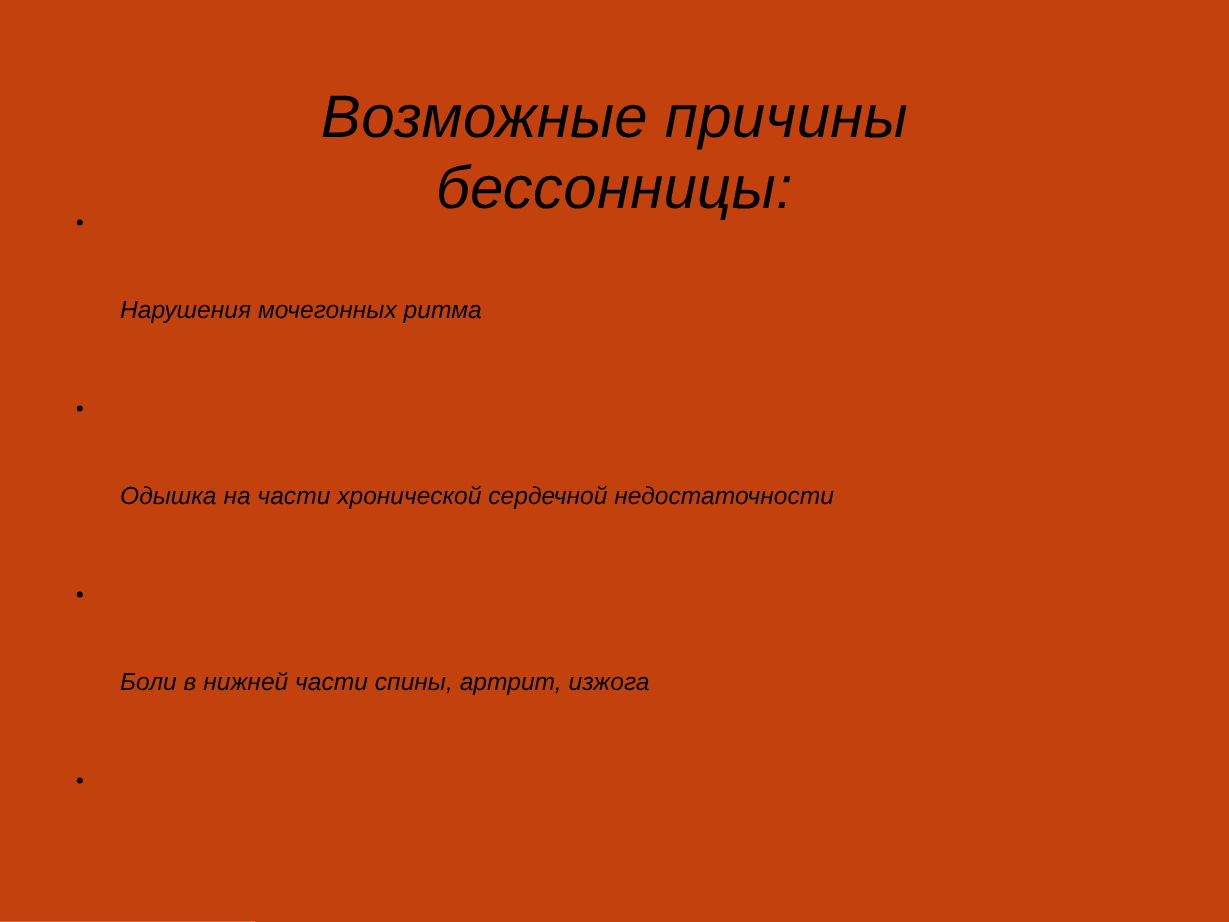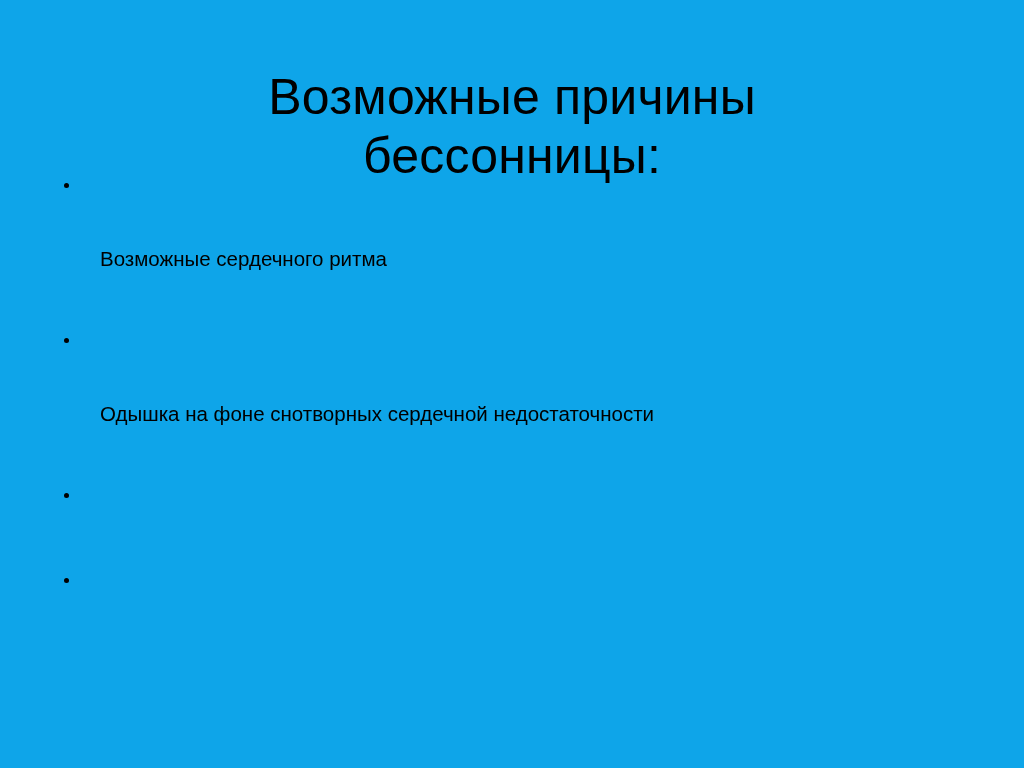--- a/index.html
+++ b/index.html
@@ -13,22 +13,23 @@
     background: #ffffff;
     font-family: "Liberation Sans", sans-serif;
     color: #000000;
     overflow: hidden;
   }
 
   .slide {
     position: relative;
     width: 1024px;
     height: 768px;
-    background: #0ea5e9;
+    background: #c2410c;
     box-sizing: border-box;
+    font-style: italic;
   }
 
   
   .slide-title {
     position: absolute;
     left: 80px;
     top: 34px;
     width: 864px;
     text-align: center;
     font-size: 50px;
@@ -87,30 +88,31 @@
 
 <div class="slide">
 
   <h1 class="slide-title">Возможные причины
 бессонницы:</h1>
 
   <ul class="bullet-list">
 
     <li class="bullet-item">
       <span class="bullet-marker"></span>
-      <span class="bullet-text">Возможные сердечного ритма</span>
+      <span class="bullet-text">Нарушения мочегонных ритма</span>
     </li>
 
     <li class="bullet-item">
       <span class="bullet-marker"></span>
-      <span class="bullet-text">Одышка на фоне снотворных сердечной недостаточности</span>
+      <span class="bullet-text">Одышка на части хронической сердечной недостаточности</span>
     </li>
 
     <li class="bullet-item">
       <span class="bullet-marker"></span>
+      <span class="bullet-text">Боли в нижней части спины, артрит, изжога</span>
     </li>
 
     <li class="bullet-item">
       <span class="bullet-marker"></span>
     </li>
 
   </ul>
 
 </div>
 

